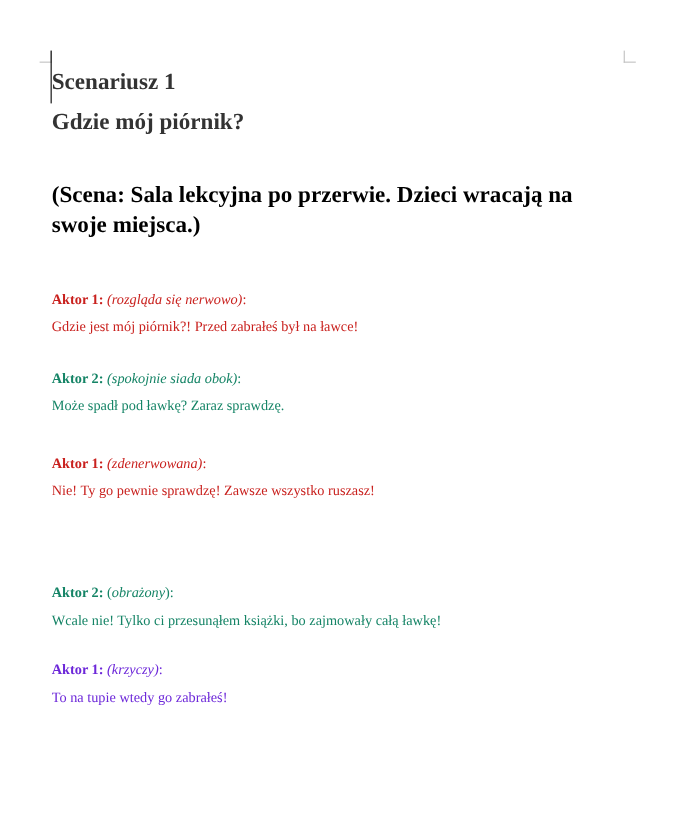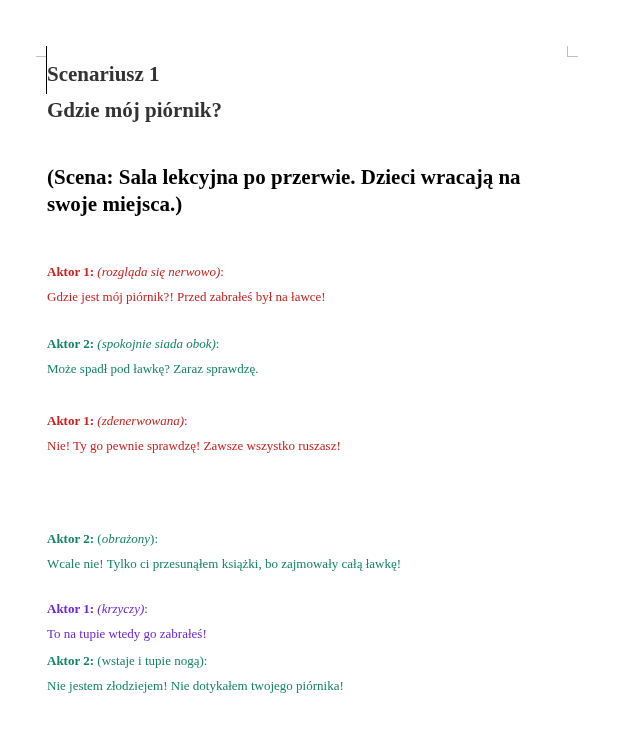--- a/index.html
+++ b/index.html
@@ -114,18 +114,13 @@
     <span>(</span><span class="it">obrażony</span><span>)</span><span>:</span><br>
     <span>Wcale nie! Tylko ci przesunąłem książki, bo zajmowały całą ławkę!</span>
   </div>
 
   <div class="line" style="top:516px;color:#6d28d9;margin-top:24px;">
     <span class="speaker">Aktor 1:</span>
     <span class="it">(</span><span class="it">krzyczy</span><span class="it">)</span><span>:</span><br>
     <span>To na tupie wtedy go zabrałeś!</span>
   </div>
 
-  <div class="line" style="top:592px;color:#158466;">
-    <span class="speaker">Aktor 2:</span>
-    <span>(</span><span>wstaje i tupie nogą</span><span>)</span><span>:</span><br>
-    <span>Nie jestem złodziejem! Nie dotykałem twojego piórnika!</span>
-  </div>
 </div>
 
 </body></html>

